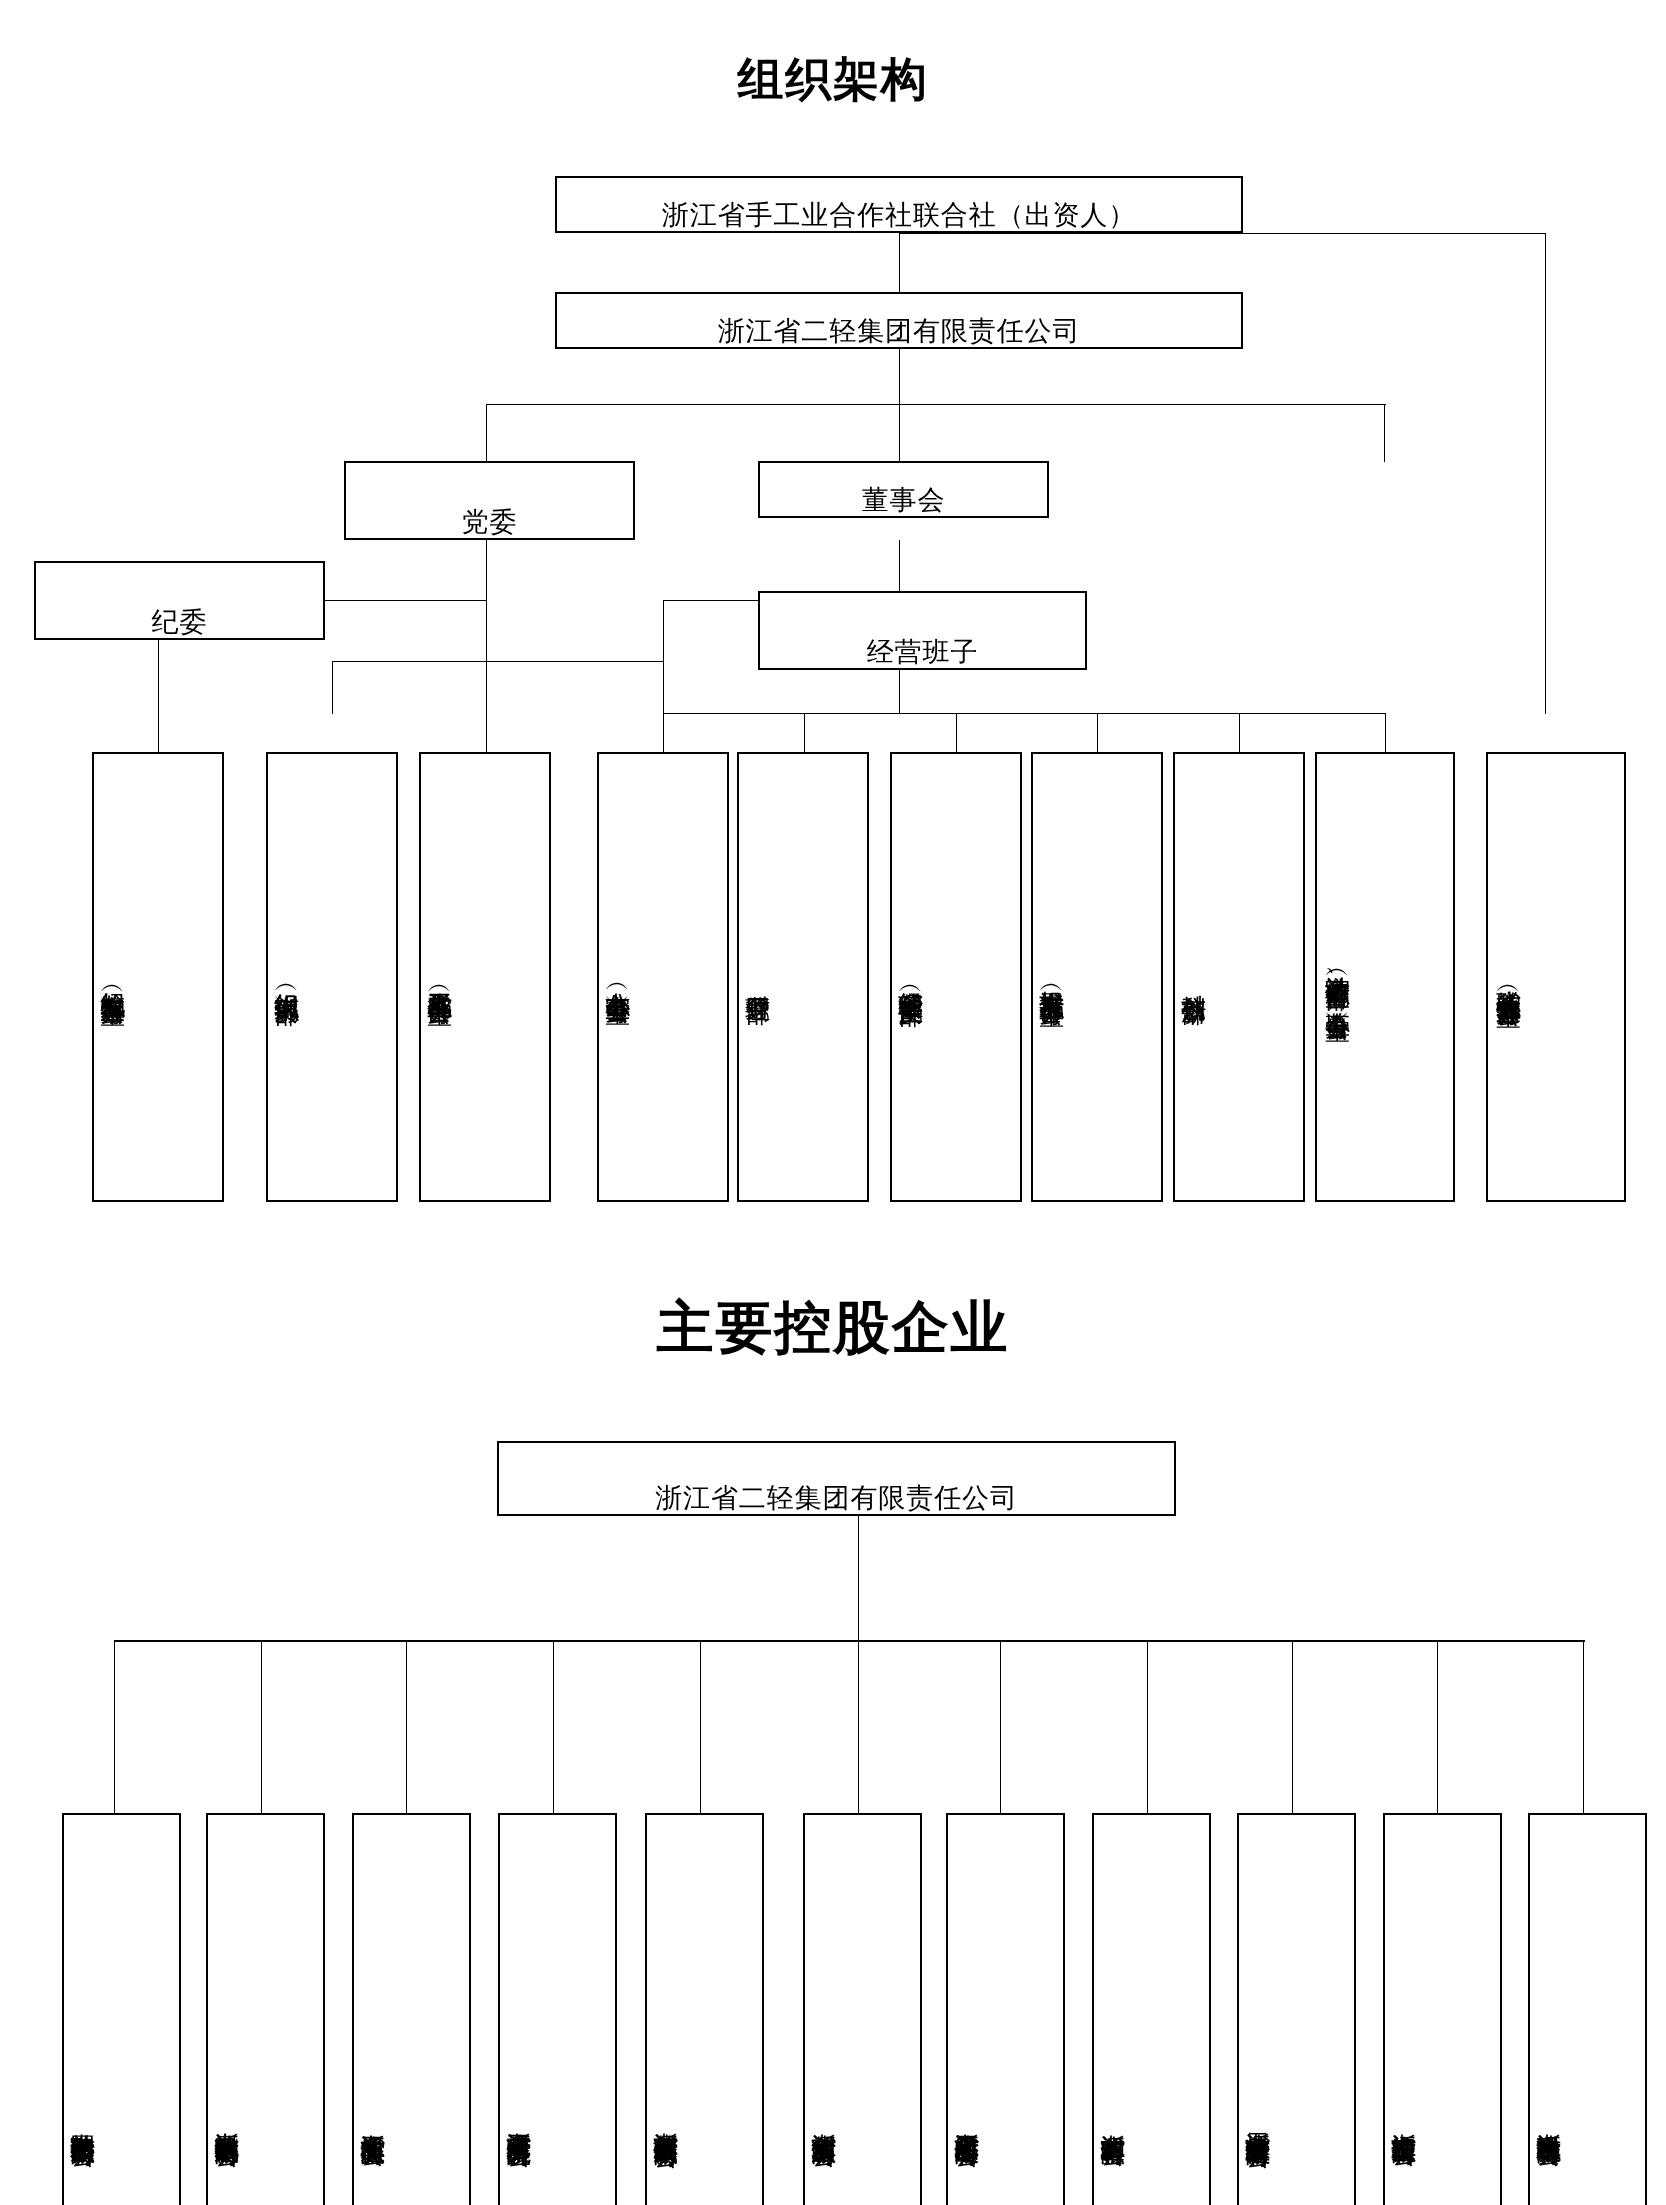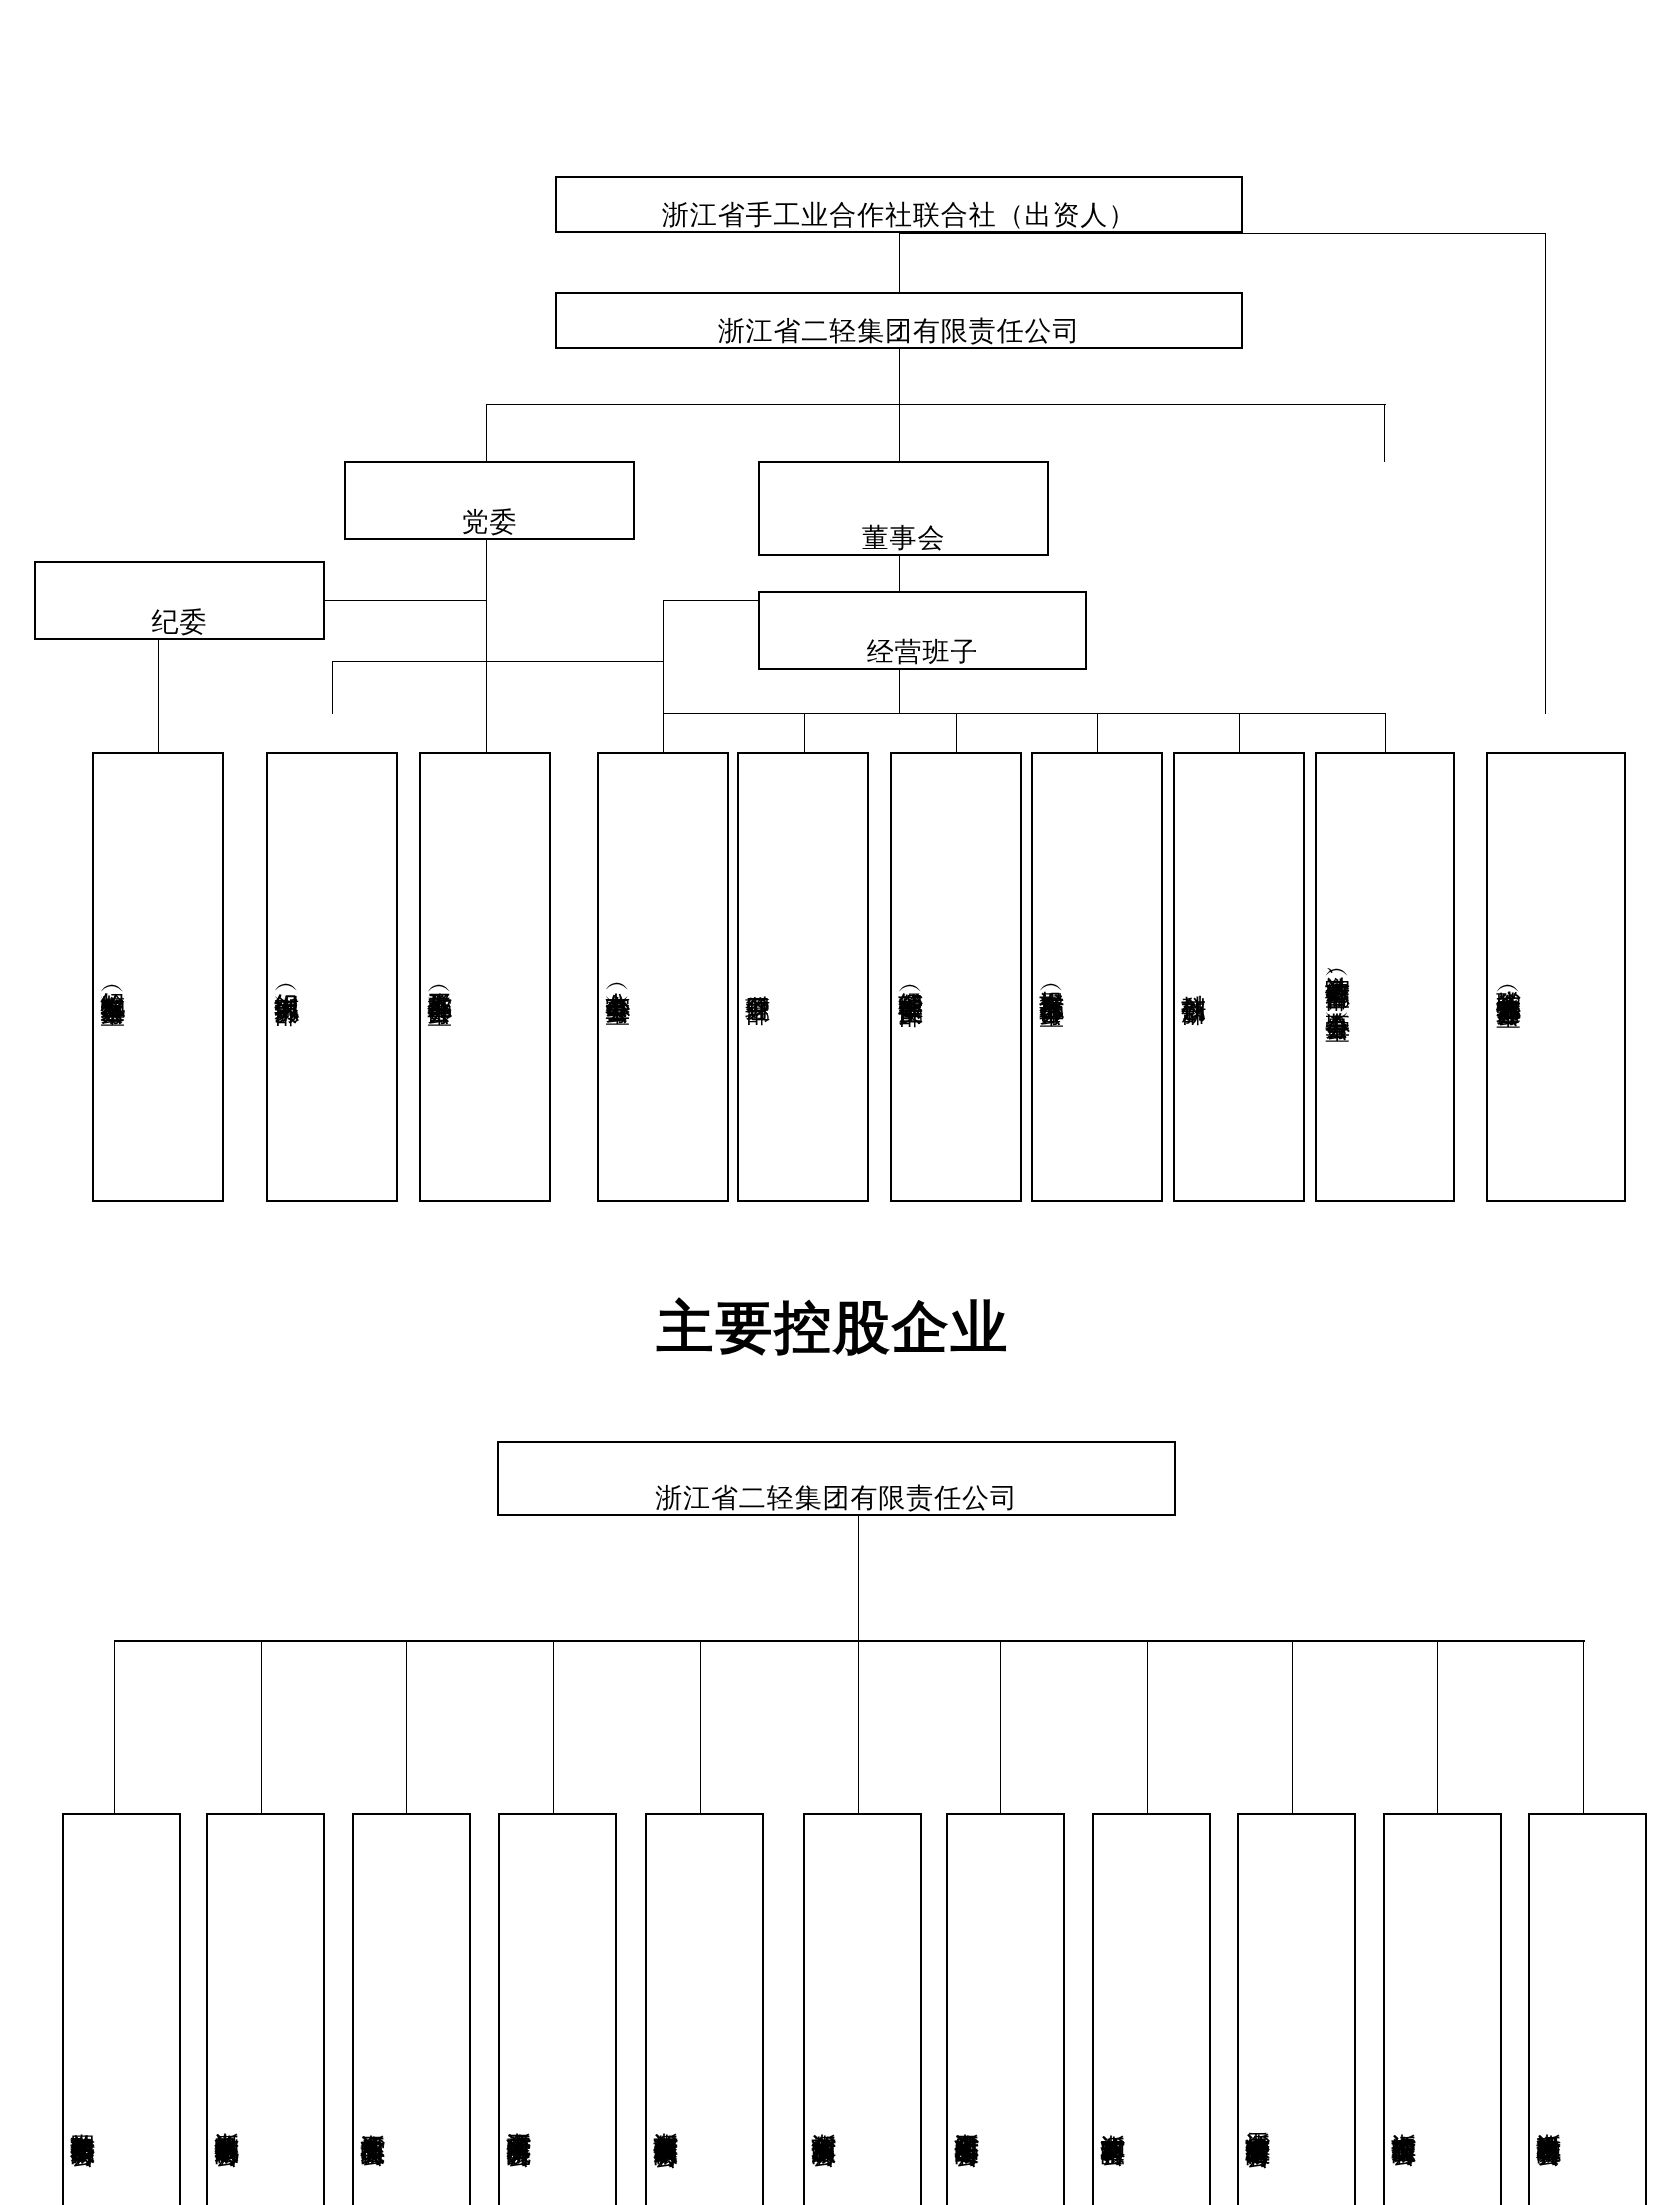--- a/index.html
+++ b/index.html
@@ -42,20 +42,21 @@
   
   .ln { position:absolute; background:#000; z-index:1; }
   .lv { width:1.3px; }
   .lh { height:1.3px; }
 </style>
 </head>
 <body>
 
 <div id="stage">
 
+  <div class="sec-title" id="title-org" style="top:49px;">组织架构</div>
 
   <div class="ln lv" style="left:899px; top:234px; width:1.3px; height:58px;"></div>
 
   <div class="ln lh" style="left:899px; top:233px; width:647px; height:1.3px;"></div>
   <div class="ln lv" style="left:1545px; top:233px; width:1.3px; height:481px;"></div>
 
   <div class="box h-box" id="root-box" style="left:555px; top:176px; width:688px; height:57px;">
     <span class="lbl">浙江省手工业合作社联合社（出资人）</span>
   </div>
 
@@ -65,21 +66,21 @@
 
   <div class="ln lv" style="left:899px; top:349px; width:1.3px; height:56px;"></div>
   <div class="ln lh" style="left:486px; top:404px; width:900px; height:1.3px;"></div>
   <div class="ln lv" style="left:486px; top:404px; width:1.3px; height:58px;"></div>
   <div class="ln lv" style="left:899px; top:404px; width:1.3px; height:58px;"></div>
   <div class="ln lv" style="left:1384px; top:404px; width:1.3px; height:58px;"></div>
 
   <div class="box h-box" style="left:344px; top:461px; width:291px; height:79px;">
     <span class="lbl">党委</span>
   </div>
-  <div class="box h-box" style="left:758px; top:461px; width:291px; height:95px;">
+  <div class="box h-box" style="left:758px; top:461px; width:291px; height:57px;">
     <span class="lbl">董事会</span>
   </div>
 
   <div class="ln lv" style="left:899px; top:540px; width:1.3px; height:51px;"></div>
   <div class="box h-box" style="left:758px; top:591px; width:329px; height:79px;">
     <span class="lbl">经营班子</span>
   </div>
 
   <div class="ln lv" style="left:486px; top:540px; width:1.3px; height:174px;"></div>
 

